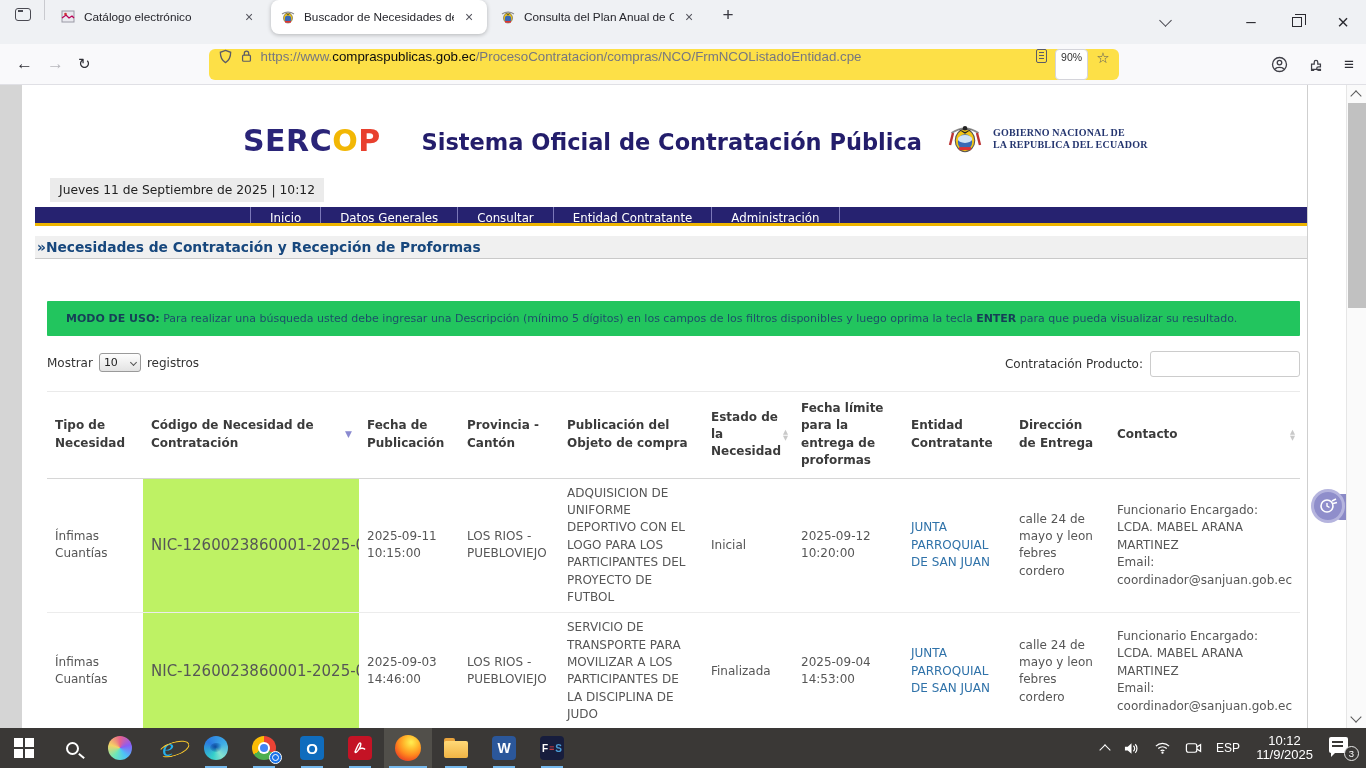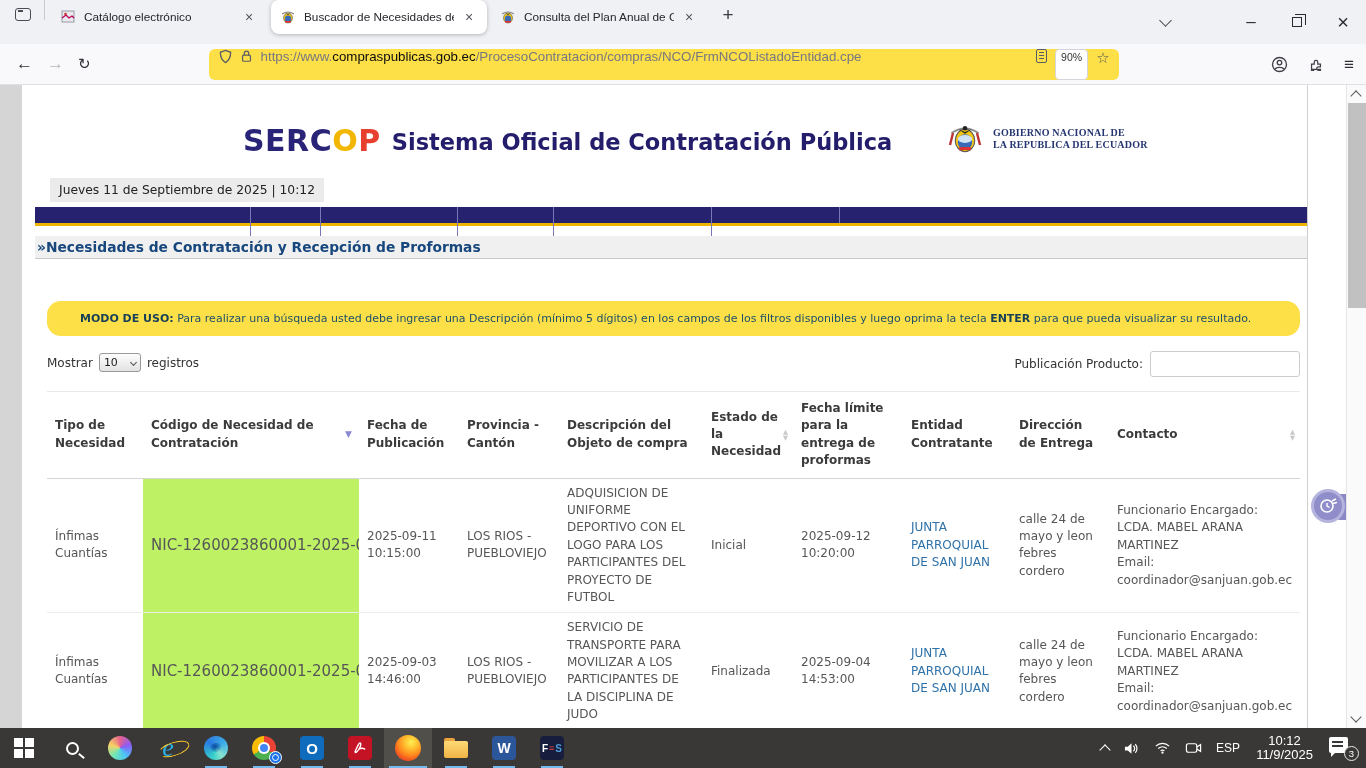--- a/index.html
+++ b/index.html
@@ -41,37 +41,37 @@
   .tb-right{position:absolute;right:12px;top:0;height:41px;display:flex;align-items:center;gap:20px}
   .menu-icn{font-size:17px;color:#2f2f36}
 
   
   .page{position:absolute;top:85px;left:0;width:1366px;height:643px;background:#fff;overflow:hidden;font-family:"DejaVu Sans",sans-serif}
   .left-strip{position:absolute;left:0;top:0;width:22px;height:100%;background:#d5d5d5}
   .content-edge{position:absolute;left:1307px;top:0;width:1px;height:100%;background:#cfcfcf}
 
   .sercop-logo{position:absolute;left:243px;top:38px;font-size:30px;font-weight:bold;letter-spacing:.5px}
   .sercop-logo .lp1{color:#2a2478}.sercop-logo .lp2{color:#f2b705}.sercop-logo .lp3{color:#e8402e}
-  .main-title{position:absolute;left:362px;top:44px;width:560px;text-align:center;font-size:22.5px;font-weight:bold;color:#231d6b}
+  .main-title{position:absolute;left:362px;top:44px;width:560px;text-align:right;font-size:22.5px;font-weight:bold;color:#231d6b}
   .gov-logo{position:absolute;left:945px;top:36px;display:flex;align-items:center;gap:8px}
   .gov-text{font-family:"Liberation Serif",serif;font-weight:bold;font-size:10px;color:#24356f;line-height:12px;letter-spacing:.2px}
 
   .pill{position:absolute;top:93px;background:#ebebeb;padding:5px 9px;font-size:12.3px;color:#222;white-space:nowrap}
   .pill-left{left:50px}
   .pill-right{right:46px}
   .pill b{color:#111}
   .logout{font-weight:bold;text-decoration:underline;color:#14141f}
 
   .navbar{position:absolute;left:35px;top:122px;width:1272px;height:19px;background:#262270;border-bottom:3px solid #edb400;display:flex;align-items:stretch;padding-left:215px}
-  .nav-item{color:#fff;font-size:11.8px;line-height:19px;padding:16px 19px;border-left:1px solid #7b78b8}
+  .nav-item{color:#fff;font-size:11.8px;line-height:19px;padding:2px 19px;border-left:1px solid #7b78b8}
   .nav-end{border-left:1px solid #7b78b8}
 
   .title-band{position:absolute;left:35px;top:151px;width:1272px;height:23px;background:#f0f0f0;border-bottom:1px solid #c9c9c9;font-size:13.8px;font-weight:bold;color:#17477d;line-height:22px;padding-left:2px}
 
-  .modo{position:absolute;left:47px;top:216px;width:1253px;height:35px;background:#fde047;border-radius:14px;font-size:11px;color:#1c4f69;line-height:35px;padding-left:33px;white-space:nowrap;overflow:hidden}
+  .modo{position:absolute;left:47px;top:216px;width:1253px;height:35px;background:#22c55e;border-radius:1px;font-size:11px;color:#1c4f69;line-height:35px;padding-left:19px;white-space:nowrap;overflow:hidden}
   .modo b{color:#163f57}
 
   .show-row{position:absolute;left:47px;top:268px;font-size:12px;color:#333;display:flex;align-items:center}
   .select-box{margin:0 6px;width:42px;height:19px;border:1px solid #9a9a9a;border-radius:3px;background:linear-gradient(#fdfdfd,#e3e3e3);font-size:11px;color:#222;display:flex;align-items:center;padding:0 4px;position:relative}
   .select-box .sel-chev{position:absolute;right:4px;top:6px;width:5px;height:5px;border-right:1.4px solid #555;border-bottom:1.4px solid #555;transform:rotate(45deg)}
   .filter-row{position:absolute;top:266px;right:66px;display:flex;align-items:center;font-size:12px;color:#333}
   .filter-input{width:150px;height:26px;border:1px solid #ccc;border-radius:3px;background:#fff;margin-left:7px}
 
   table.grid{position:absolute;left:47px;top:306px;width:1253px;border-collapse:collapse;table-layout:fixed}
   .grid th{border-top:1px solid #eaeaea;border-bottom:1px solid #d6d6d6;padding:8px;font-size:12px;color:#3b3b3b;text-align:left;vertical-align:middle;line-height:1.45;position:relative;font-weight:bold}
@@ -272,21 +272,21 @@
   <div class="show-row">
     <span>Mostrar</span>
     <div class="select-box">
         <span>10</span>
         <span class="sel-chev"></span>
       </div>
     <span>registros</span>
   </div>
 
   <div class="filter-row">
-    <span>Publicación Producto:</span>
+    <span>Contratación Producto:</span>
     <div class="filter-input"></div>
   </div>
 
   <table class="grid">
     <colgroup>
       <col style="width:96px">
         <col style="width:216px">
         <col style="width:100px">
         <col style="width:100px">
         <col style="width:144px">
@@ -295,21 +295,21 @@
         <col style="width:108px">
         <col style="width:98px">
         <col style="width:191px">
     </colgroup>
     <thead>
       <tr>
         <th><span>Tipo de Necesidad</span></th>
         <th><span>Código de Necesidad de Contratación</span><span class="sort-desc">▼</span></th>
         <th><span>Fecha de Publicación</span></th>
         <th><span>Provincia - Cantón</span></th>
-        <th><span>Descripción del Objeto de compra</span></th>
+        <th><span>Publicación del Objeto de compra</span></th>
         <th><span>Estado de la Necesidad</span><span class="sort-both">
               <span>▲</span>
               <span>▼</span>
             </span></th>
         <th><span>Fecha límite para la entrega de proformas</span></th>
         <th><span>Entidad Contratante</span></th>
         <th><span>Dirección de Entrega</span></th>
         <th><span>Contacto</span><span class="sort-both">
               <span>▲</span>
               <span>▼</span>

